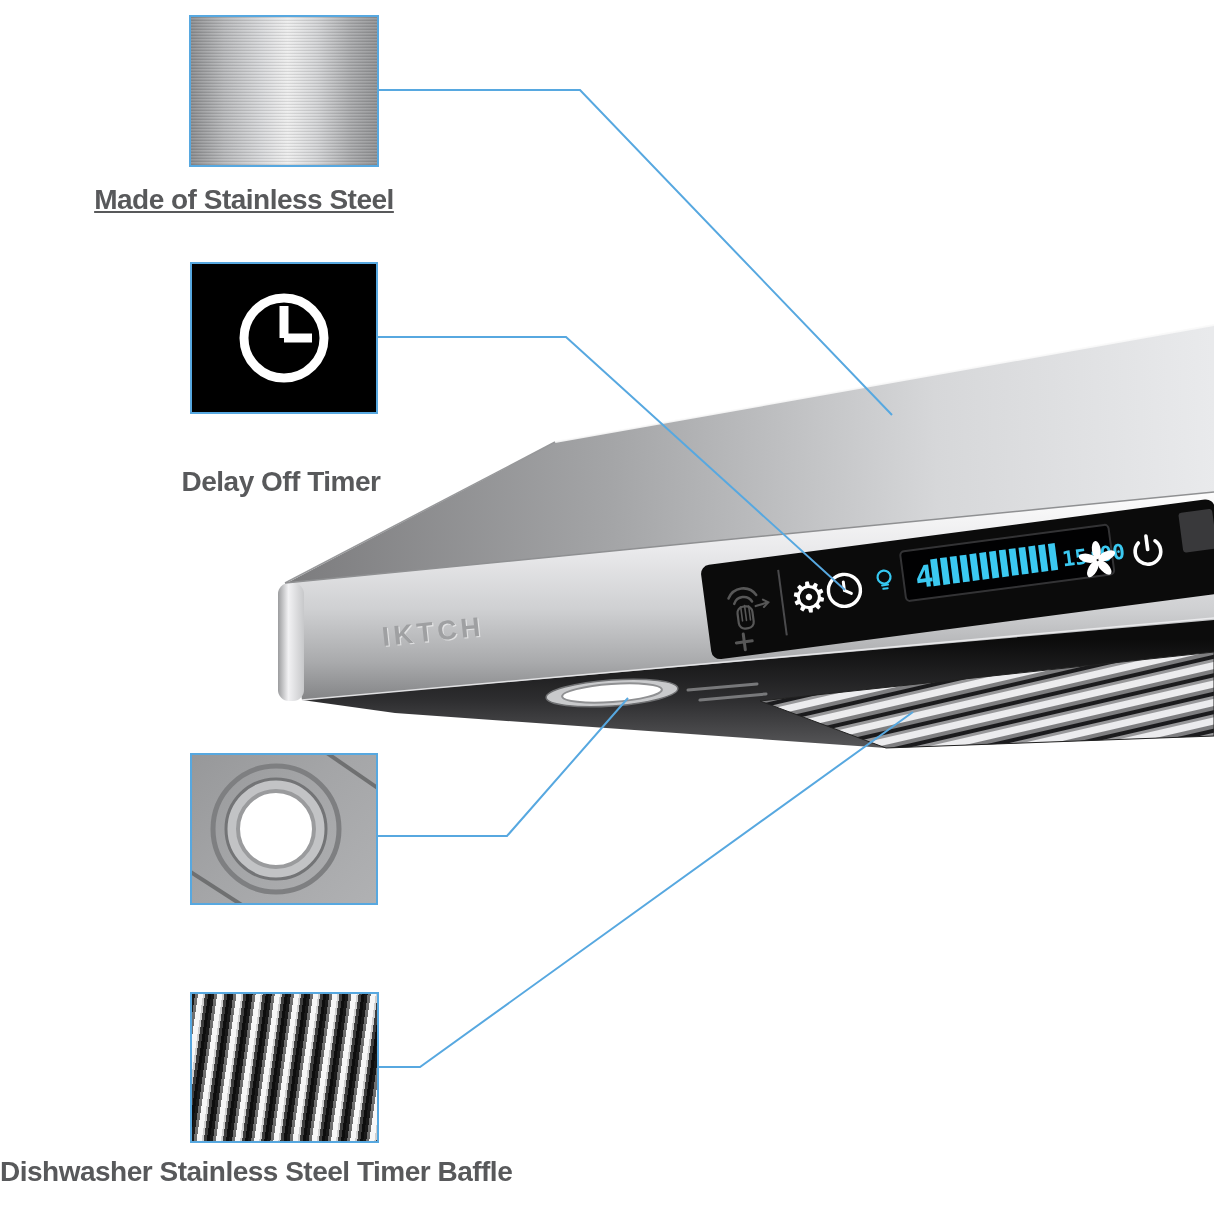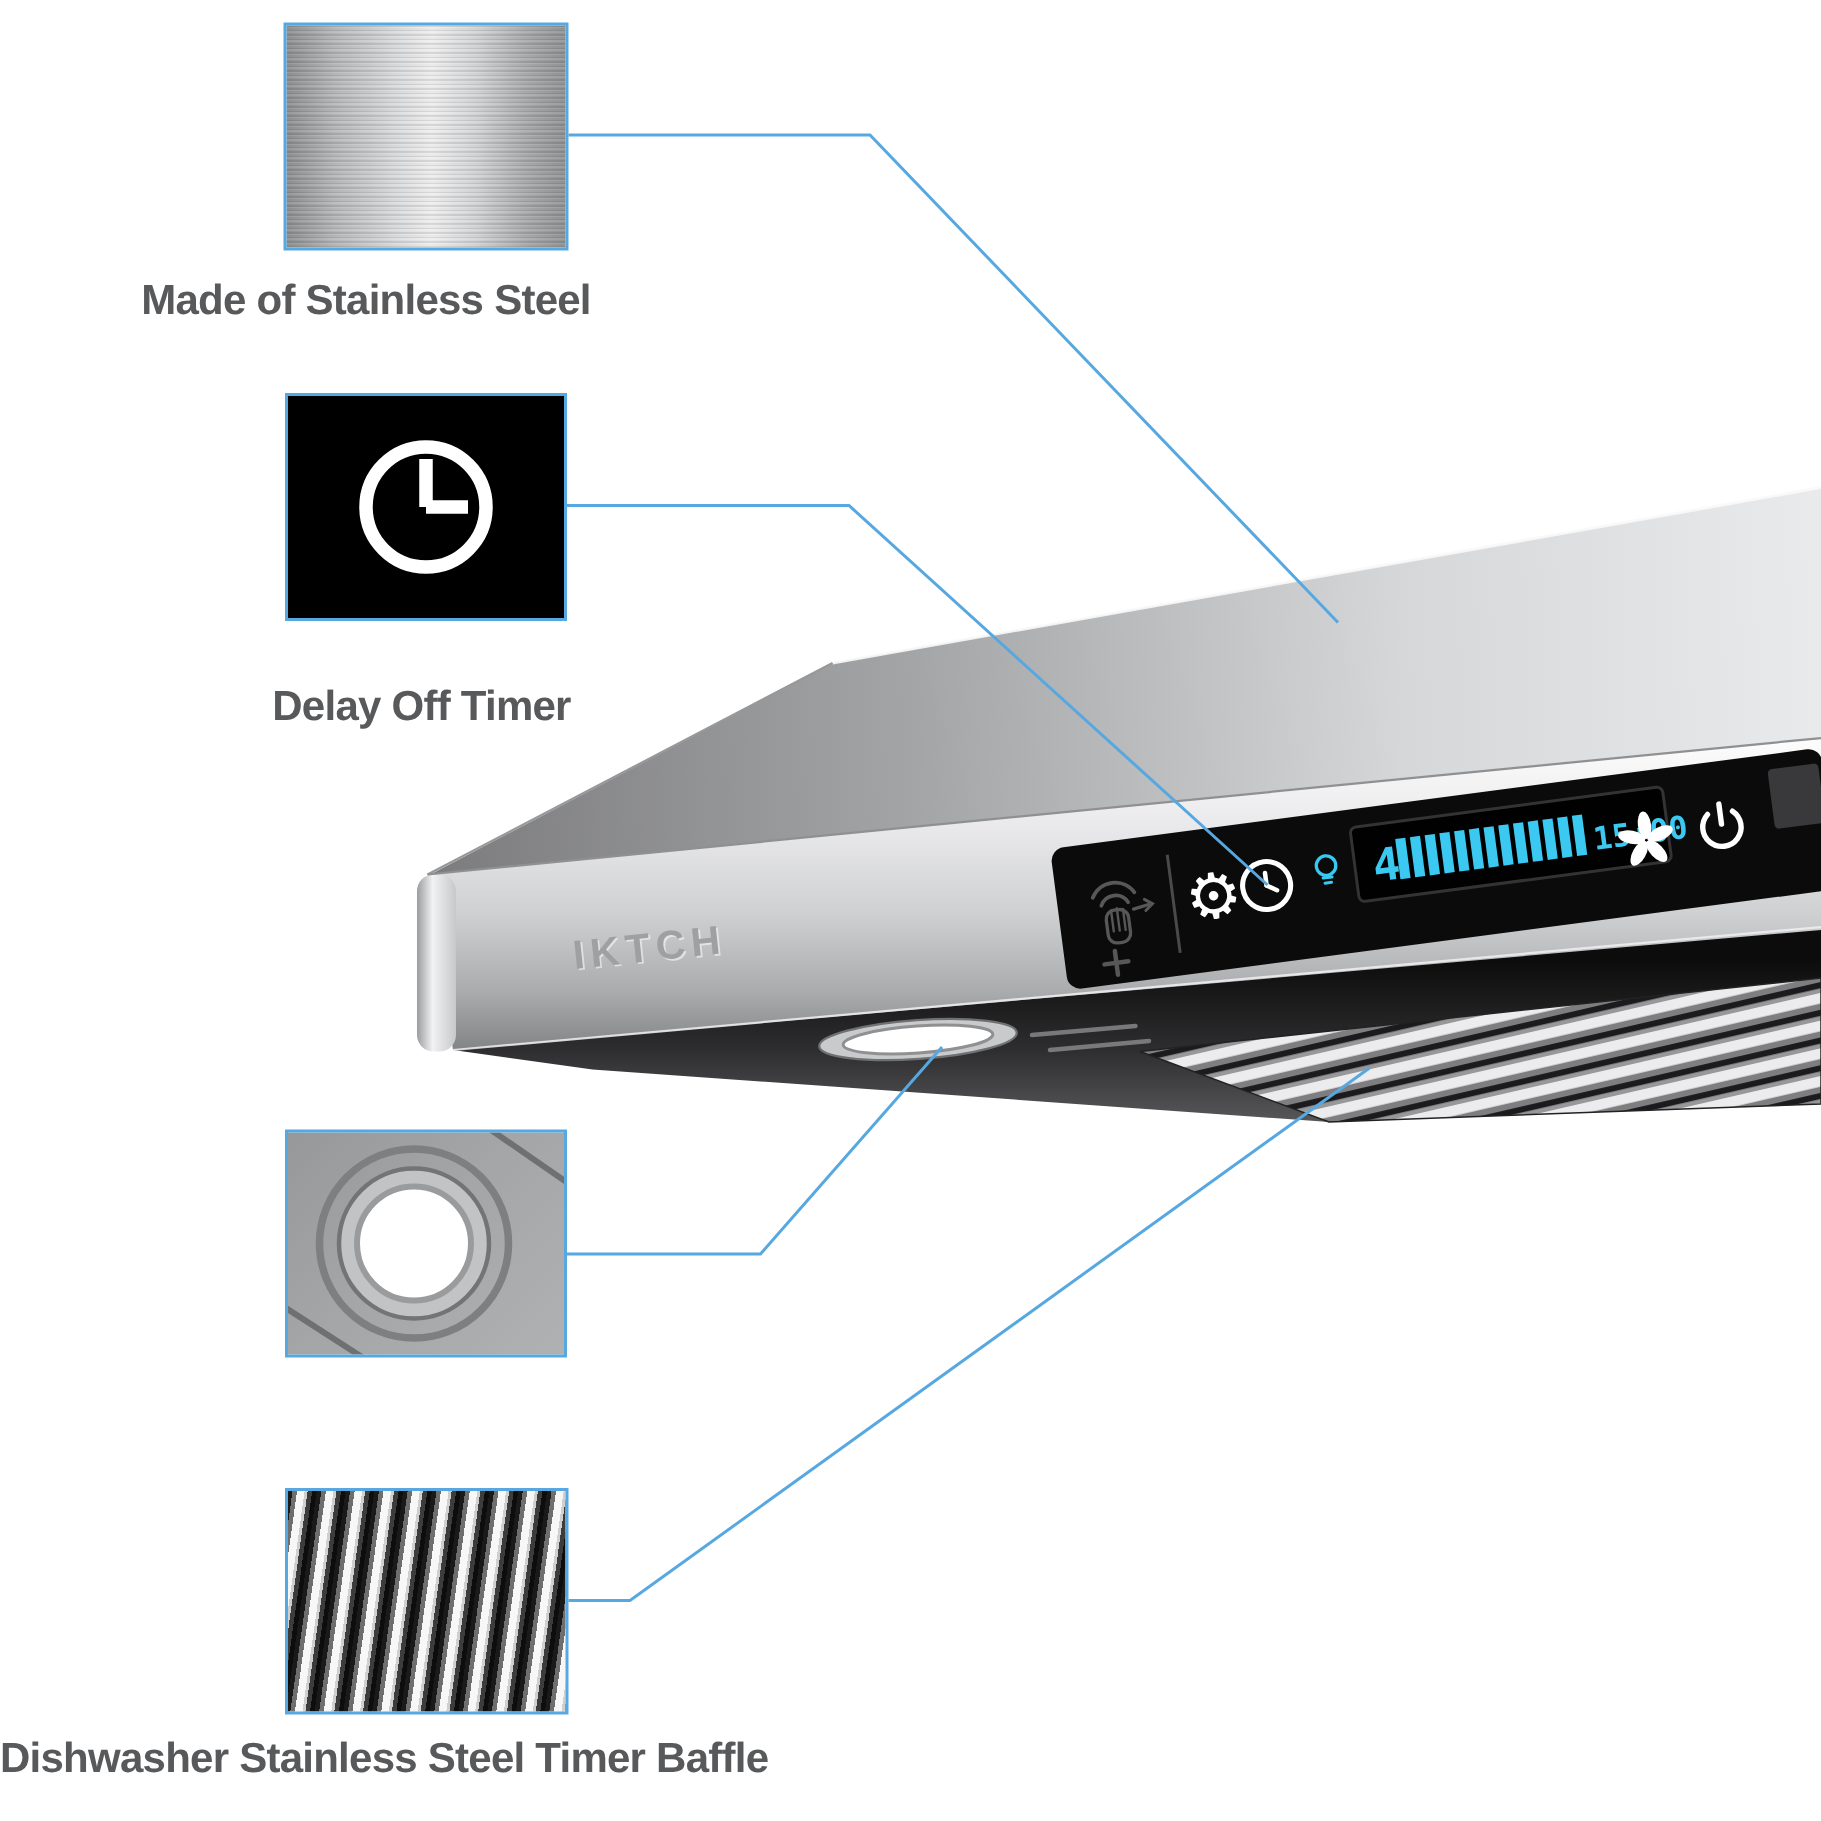--- a/index.html
+++ b/index.html
@@ -180,17 +180,17 @@
     <line x1="132" y1="-4" x2="190" y2="36" stroke="#6f7071" stroke-width="4"></line>
     <line x1="-6" y1="114" x2="56" y2="154" stroke="#6f7071" stroke-width="4"></line>
     <circle cx="84" cy="74" r="63" fill="none" stroke="#7e7f81" stroke-width="5"></circle>
     <circle cx="84" cy="74" r="50" fill="#c2c3c5" stroke="#737476" stroke-width="3"></circle>
     <circle cx="84" cy="74" r="38" fill="#ffffff" stroke="#9a9b9d" stroke-width="4"></circle>
   </svg>
 </div>
 
 <div id="box-baffle" class="fbox"></div>
 
-<div class="caption" style="left:44px;top:184px;width:400px;">Made of Stainless Steel</div>
-<div class="caption" style="left:81px;top:455px;width:400px;">Delay Off Timer</div>
+<div class="caption" style="left:44px;top:184px;width:400px;text-decoration:underline;">Made of Stainless Steel</div>
+<div class="caption" style="left:81px;top:466px;width:400px;">Delay Off Timer</div>
 <div class="caption" style="left:0px;top:1156px;width:500px;">Dishwasher Stainless Steel Timer Baffle</div>
 
 </div>
 
 </body></html>

